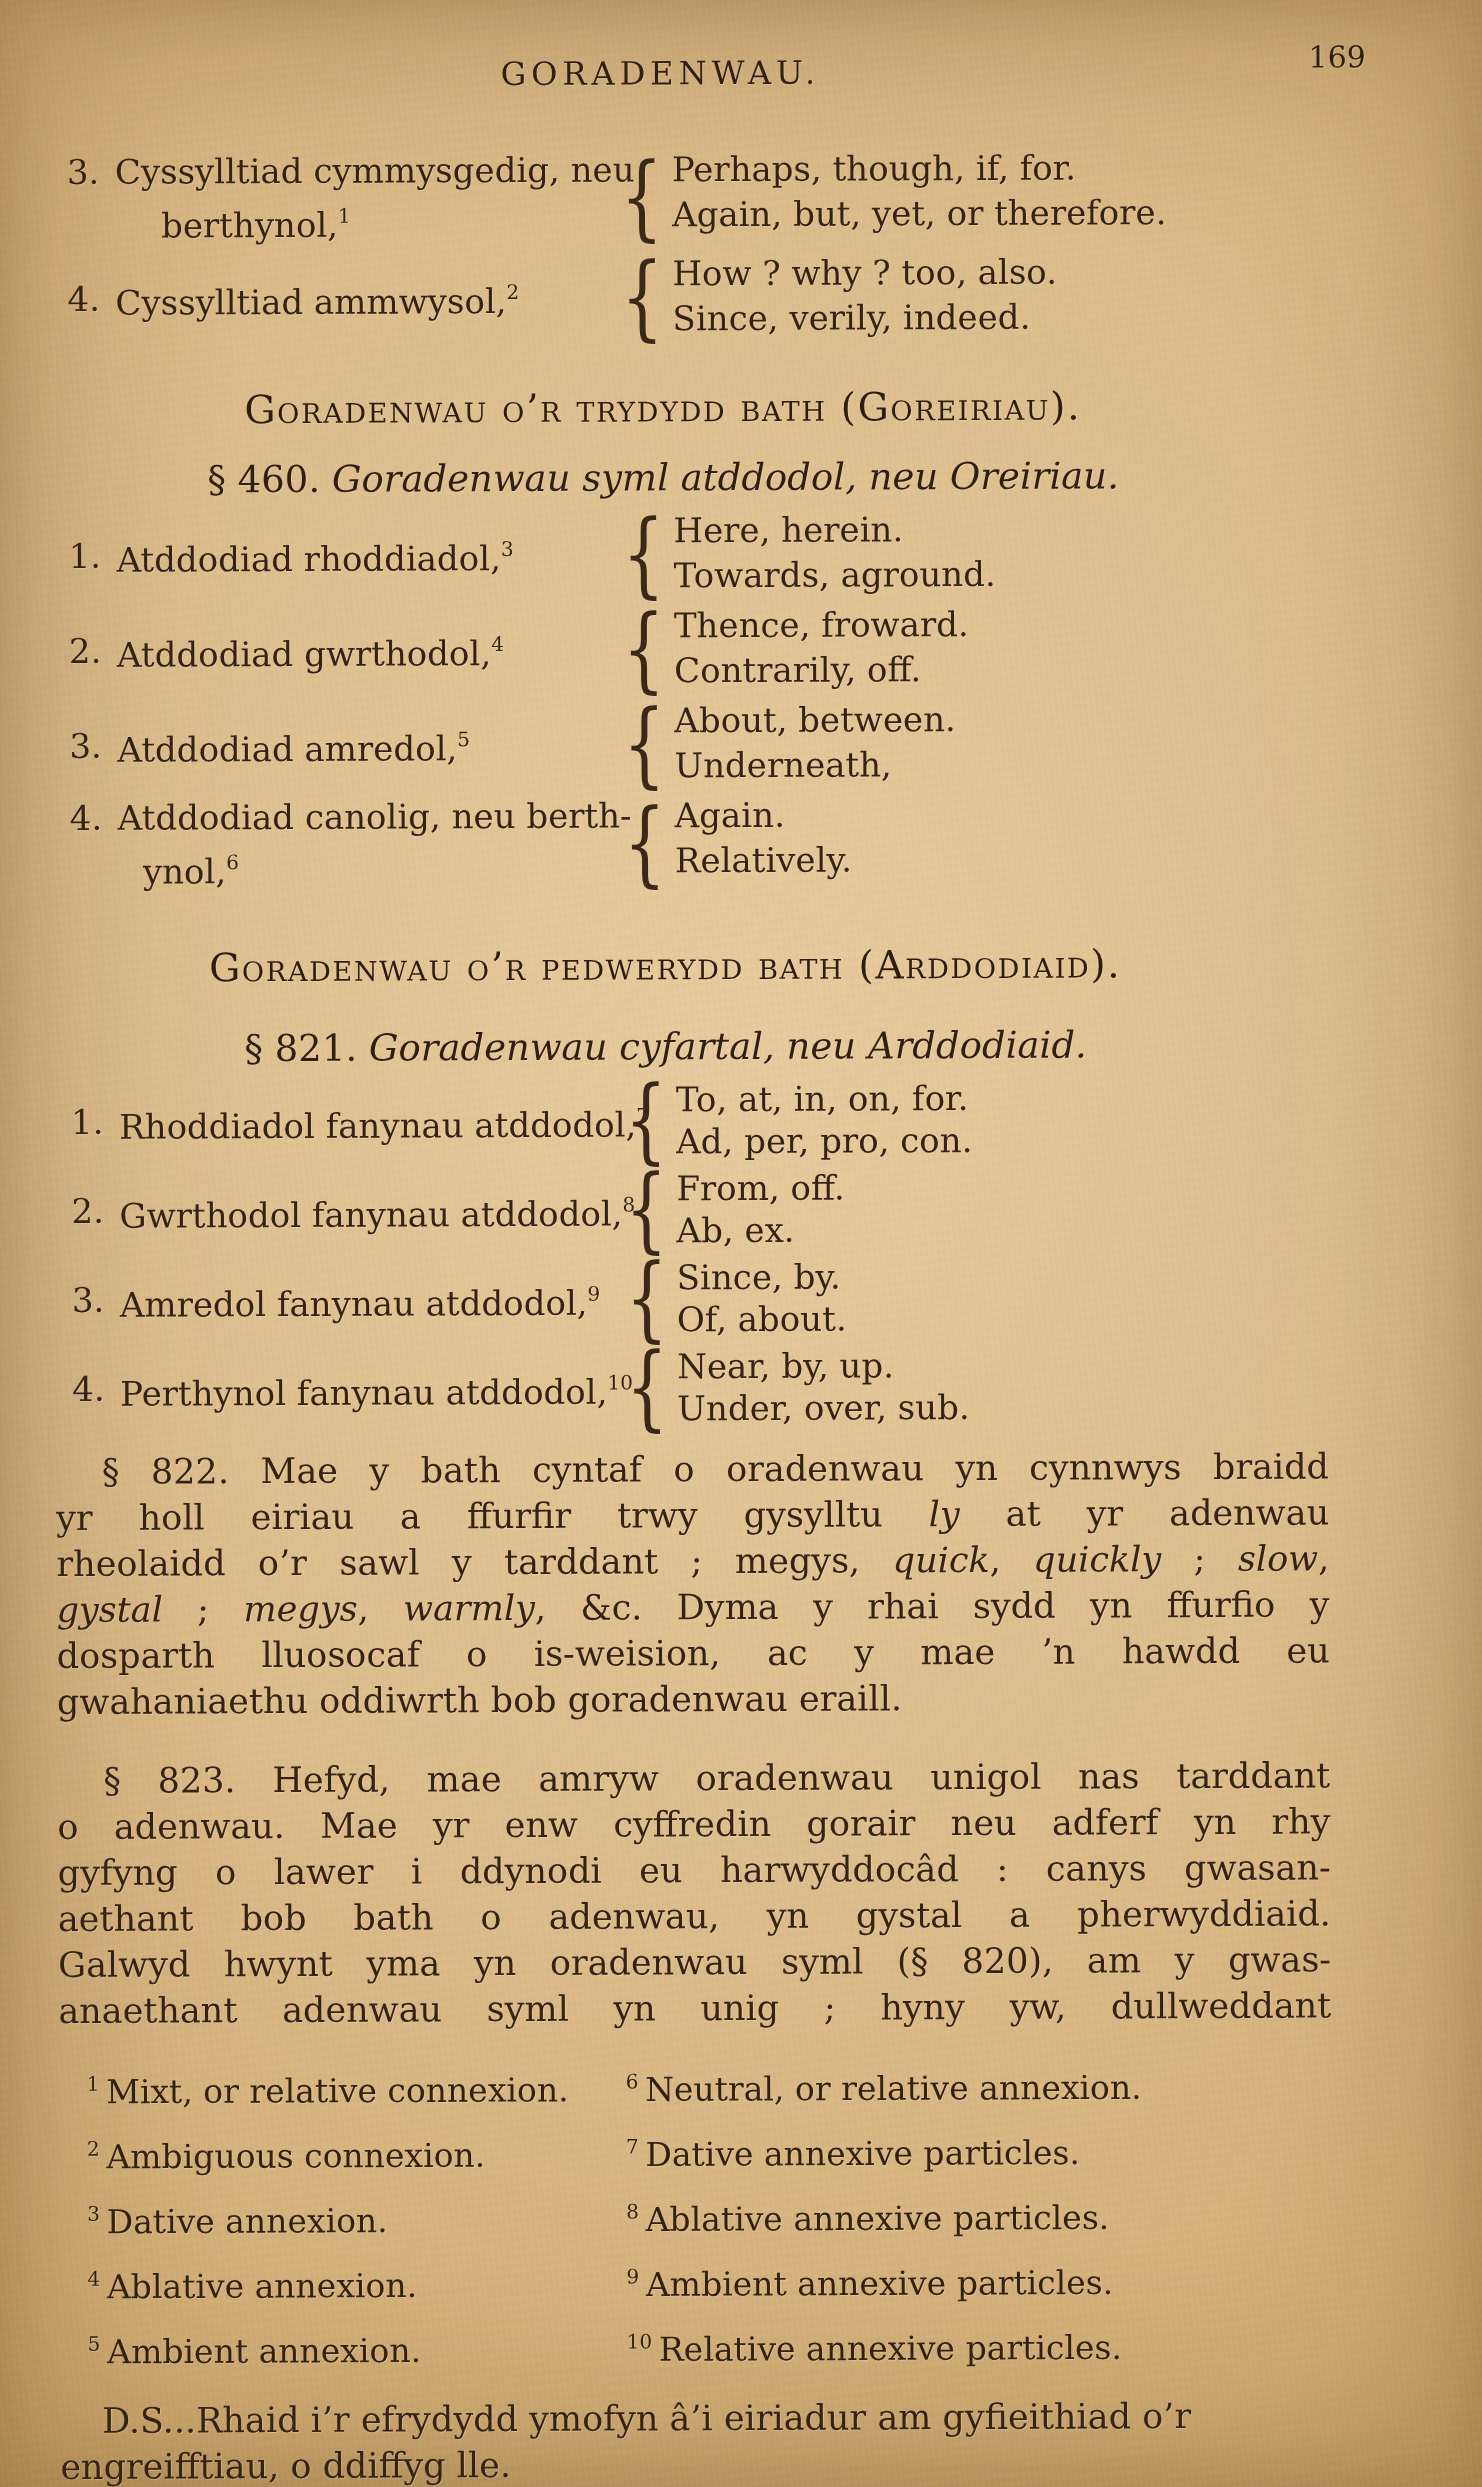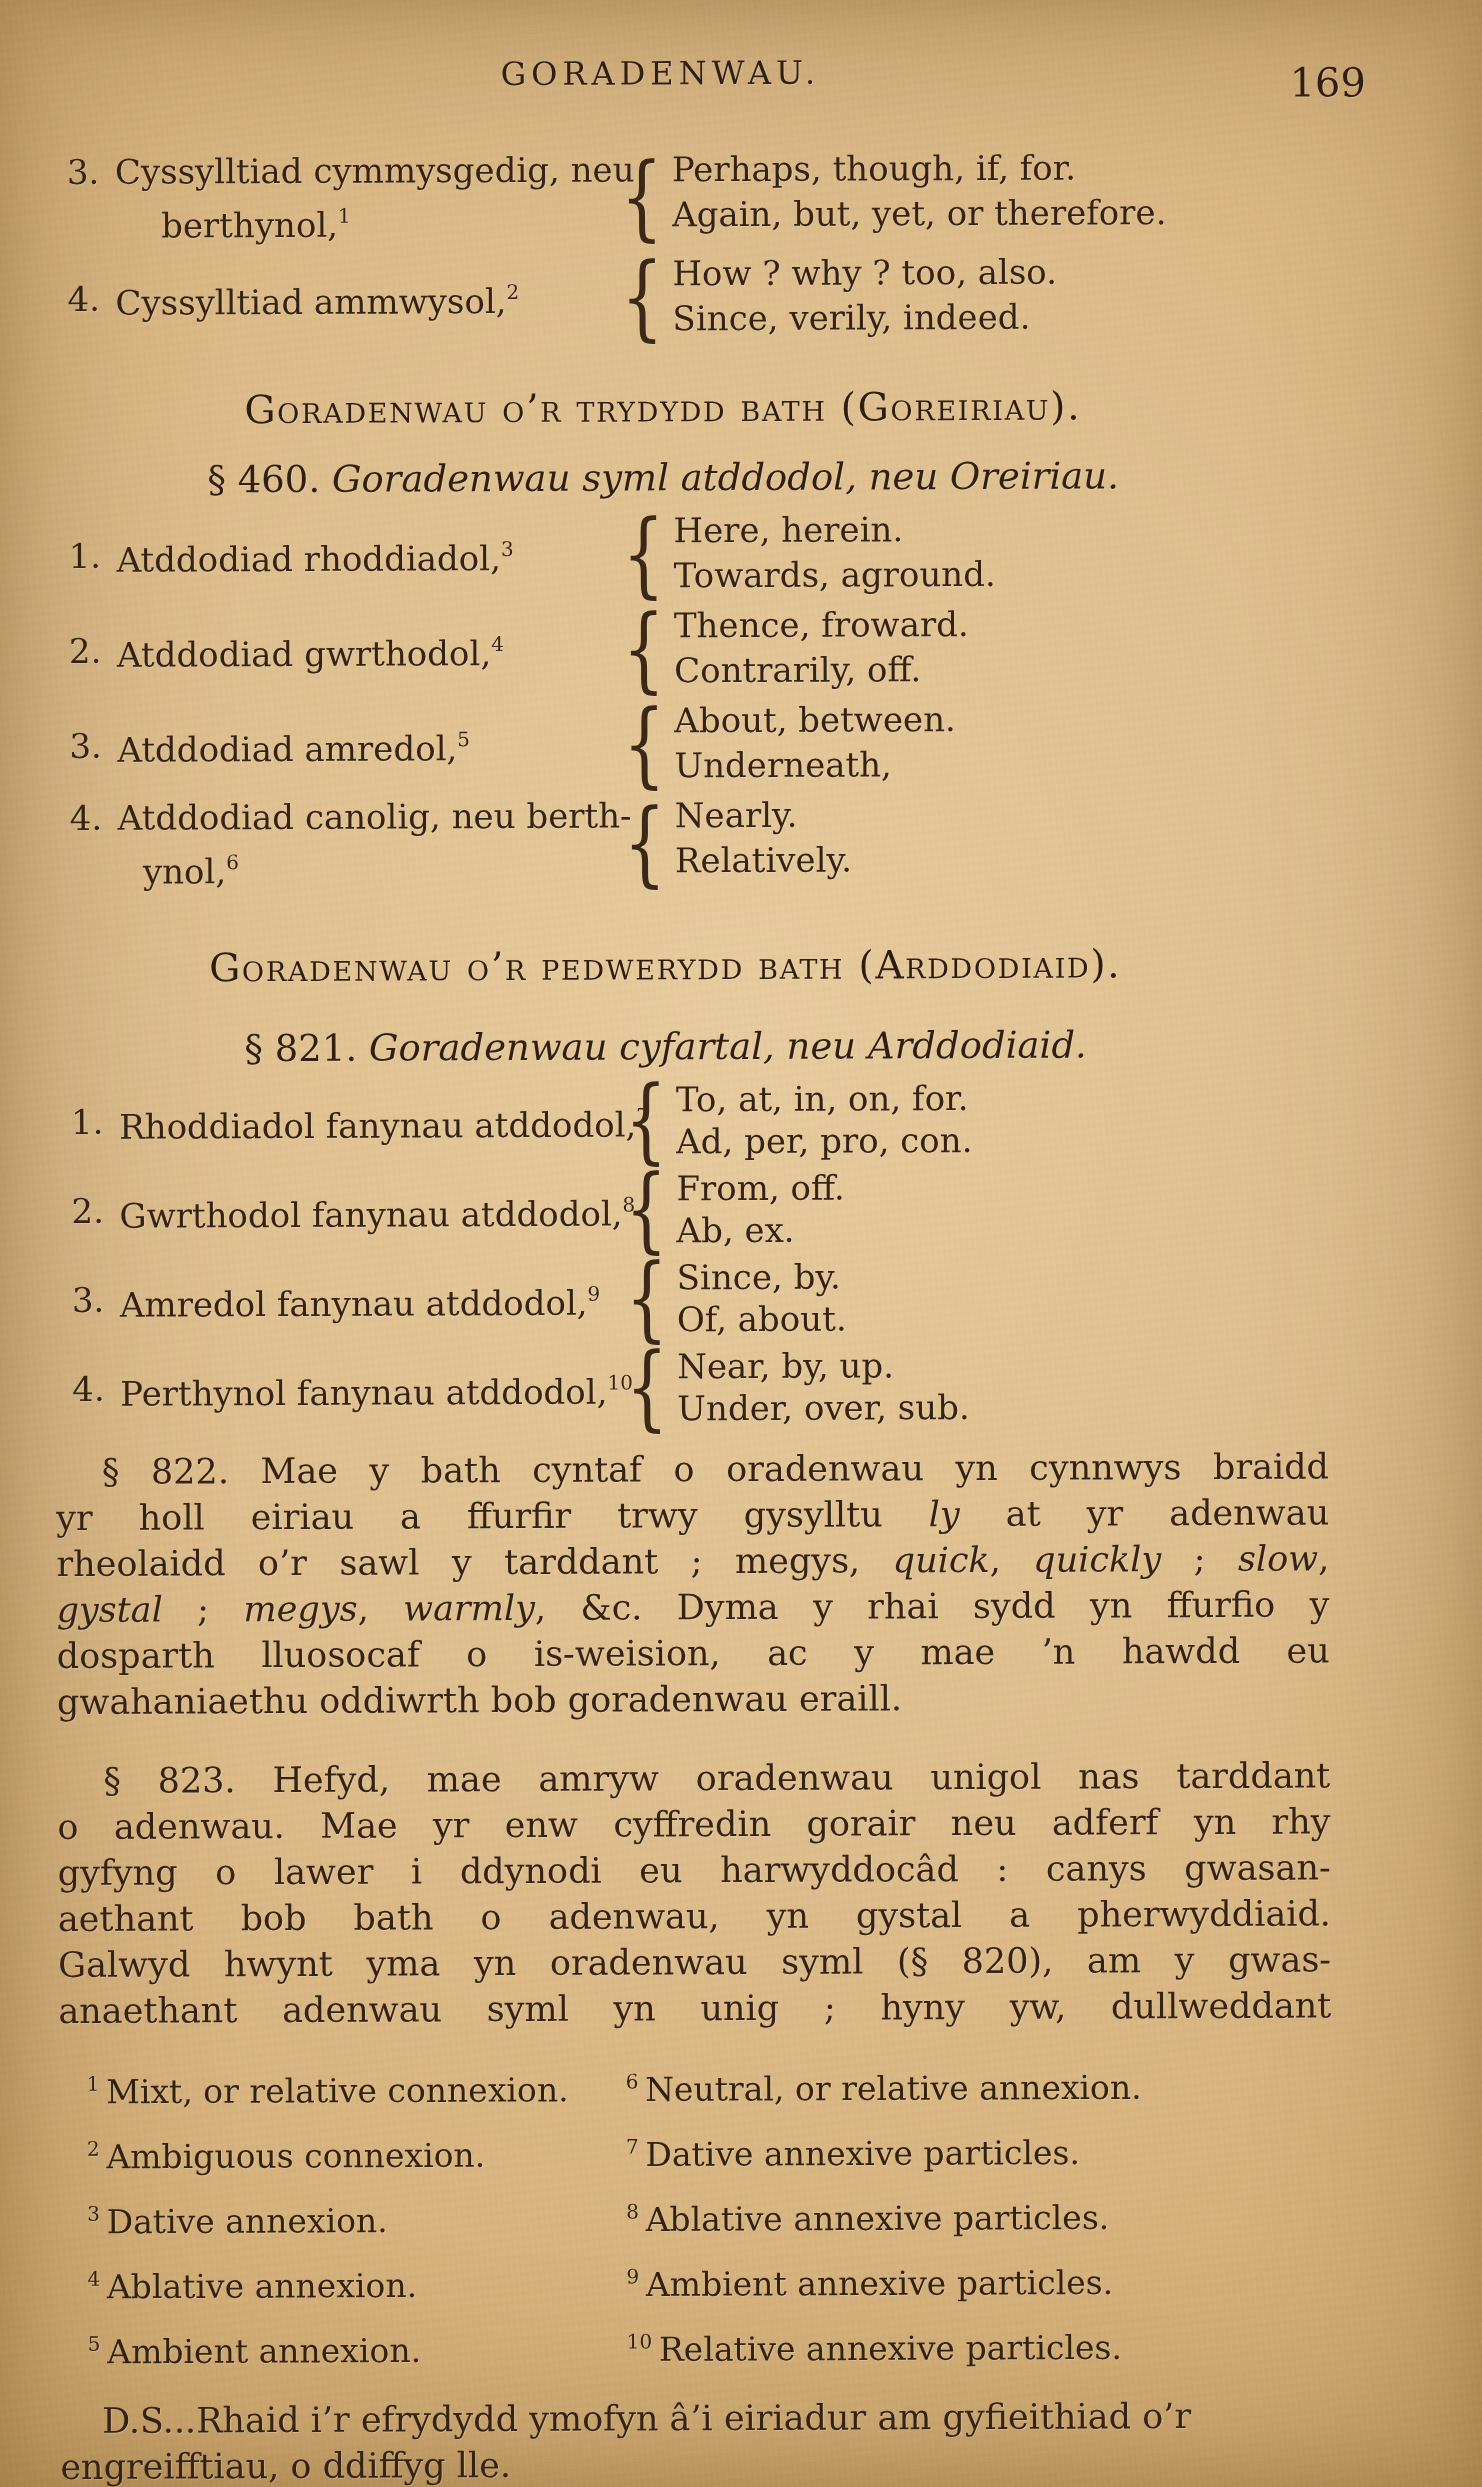--- a/index.html
+++ b/index.html
@@ -25,21 +25,21 @@
     color:#3423156;
     color:#342315;
     transform:rotate(-0.25deg);
     text-shadow:0.8px 0.8px 0.8px rgba(250,235,200,0.35);
   }
   .head{position:relative;height:52px;}
   .running{
     position:absolute;left:0;right:52px;top:6.7px;text-align:center;
     font-size:32px;letter-spacing:5px;color:#2f1f12;
   }
-  .pageno{position:absolute;right:-43px;top:-5px;font-size:40px;color:#2f1f12;margin-top:20px;}
+  .pageno{position:absolute;right:-43px;top:-5px;font-size:30px;color:#2f1f12;}
 
   .list{margin-left:16.6px;}
   .item{display:flex;align-items:flex-start;margin-bottom:5px;}
   .item .num{width:48px;font-size:34px;line-height:45px;flex:none;}
   .item .welsh{width:507px;flex:none;font-size:34px;}
   .item .wline{line-height:45px;white-space:nowrap;}
   .l821 .item .wline{line-height:42px;}
   .item .wline.ind1{padding-left:46px;}
   .item .wline.ind2{padding-left:25px;}
   .item.c .num,.item.c .welsh{align-self:center;}
@@ -182,21 +182,21 @@
     <div class="item">
       <div class="num">4.</div>
       <div class="welsh">
         <div class="wline"><span>Atddodiad canolig, neu berth-</span></div>
         <div class="wline ind2"><span>ynol,</span><span class="sup">6</span></div>
       </div>
       <div class="brace">
           <span>{</span>
         </div>
       <div class="eng">
-        <div class="eline">Nearly.</div>
+        <div class="eline">Again.</div>
         <div class="eline">Relatively.</div>
       </div>
     </div>
   </div>
 
   <div class="schead h2">Goradenwau o’r pedwerydd bath (Arddodiaid).</div>
   <div class="subhead s821">
     <span class="marker">§ 821.</span>
     <span class="it">Goradenwau cyfartal, neu Arddodiaid.</span>
   </div>

